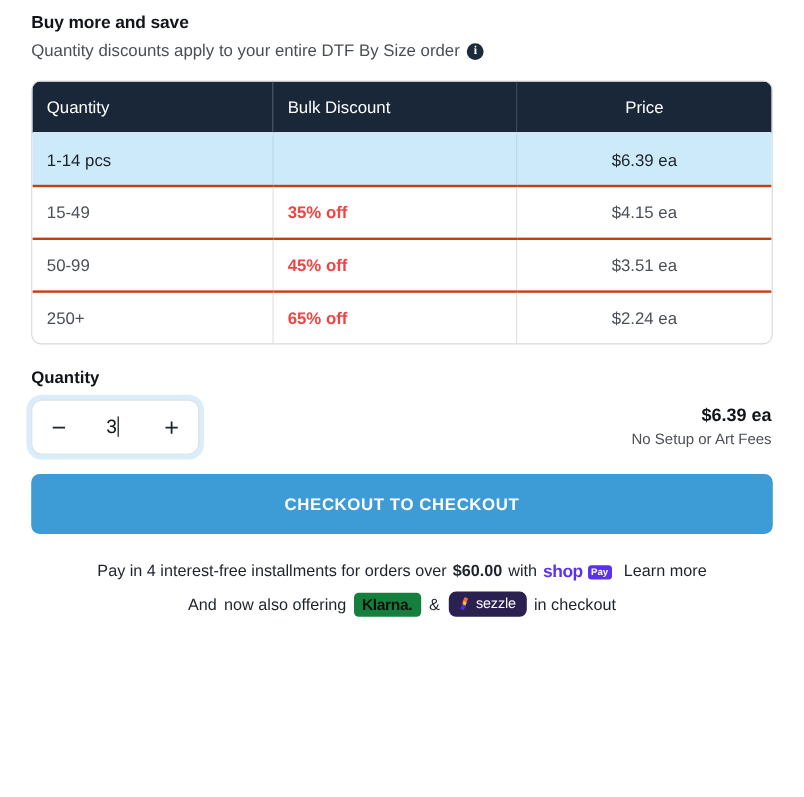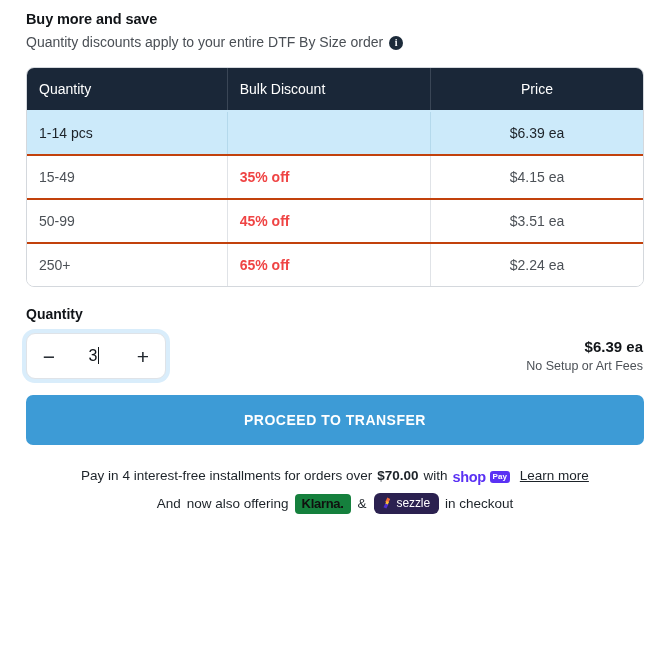--- a/index.html
+++ b/index.html
@@ -235,21 +235,20 @@
     background: #5a31f4;
     color: #ffffff;
     font-size: 8px;
     font-weight: bold;
     border-radius: 3px;
     padding: 2px 3px;
     line-height: 1;
   }
   .learn-more {
     color: #1d2329;
-    text-decoration: underline;
     margin-left: 5px;
     cursor: pointer;
   }
   .pay-line2 {
     margin-top: 8px;
     font-size: 13.5px;
     color: #1d2329;
     display: flex;
     align-items: center;
     justify-content: center;
@@ -350,25 +349,25 @@
       <div class="stepper-value"><span>3</span><span class="caret"></span></div>
       <button class="stepper-btn">+</button>
     </div>
 
     <div class="price-box">
       <div class="price-main">$6.39 ea</div>
       <div class="price-note">No Setup or Art Fees</div>
     </div>
   </div>
 
-  <button class="cta cta-checkout">PROCEED TO TRANSFER</button>
+  <button class="cta cta-checkout">CHECKOUT TO CHECKOUT</button>
 
   <div class="pay-line">
     <span>Pay in 4 interest-free installments for orders over</span>
-    <span class="bold">$70.00</span>
+    <span class="bold">$60.00</span>
     <span>with</span>
     <span class="shoppay">
       <span class="shoppay-word">shop</span>
       <span class="shoppay-badge">Pay</span>
     </span>
     <span class="learn-more">Learn more</span>
   </div>
 
   <div class="pay-line2">
     <span class="bold">And</span>

